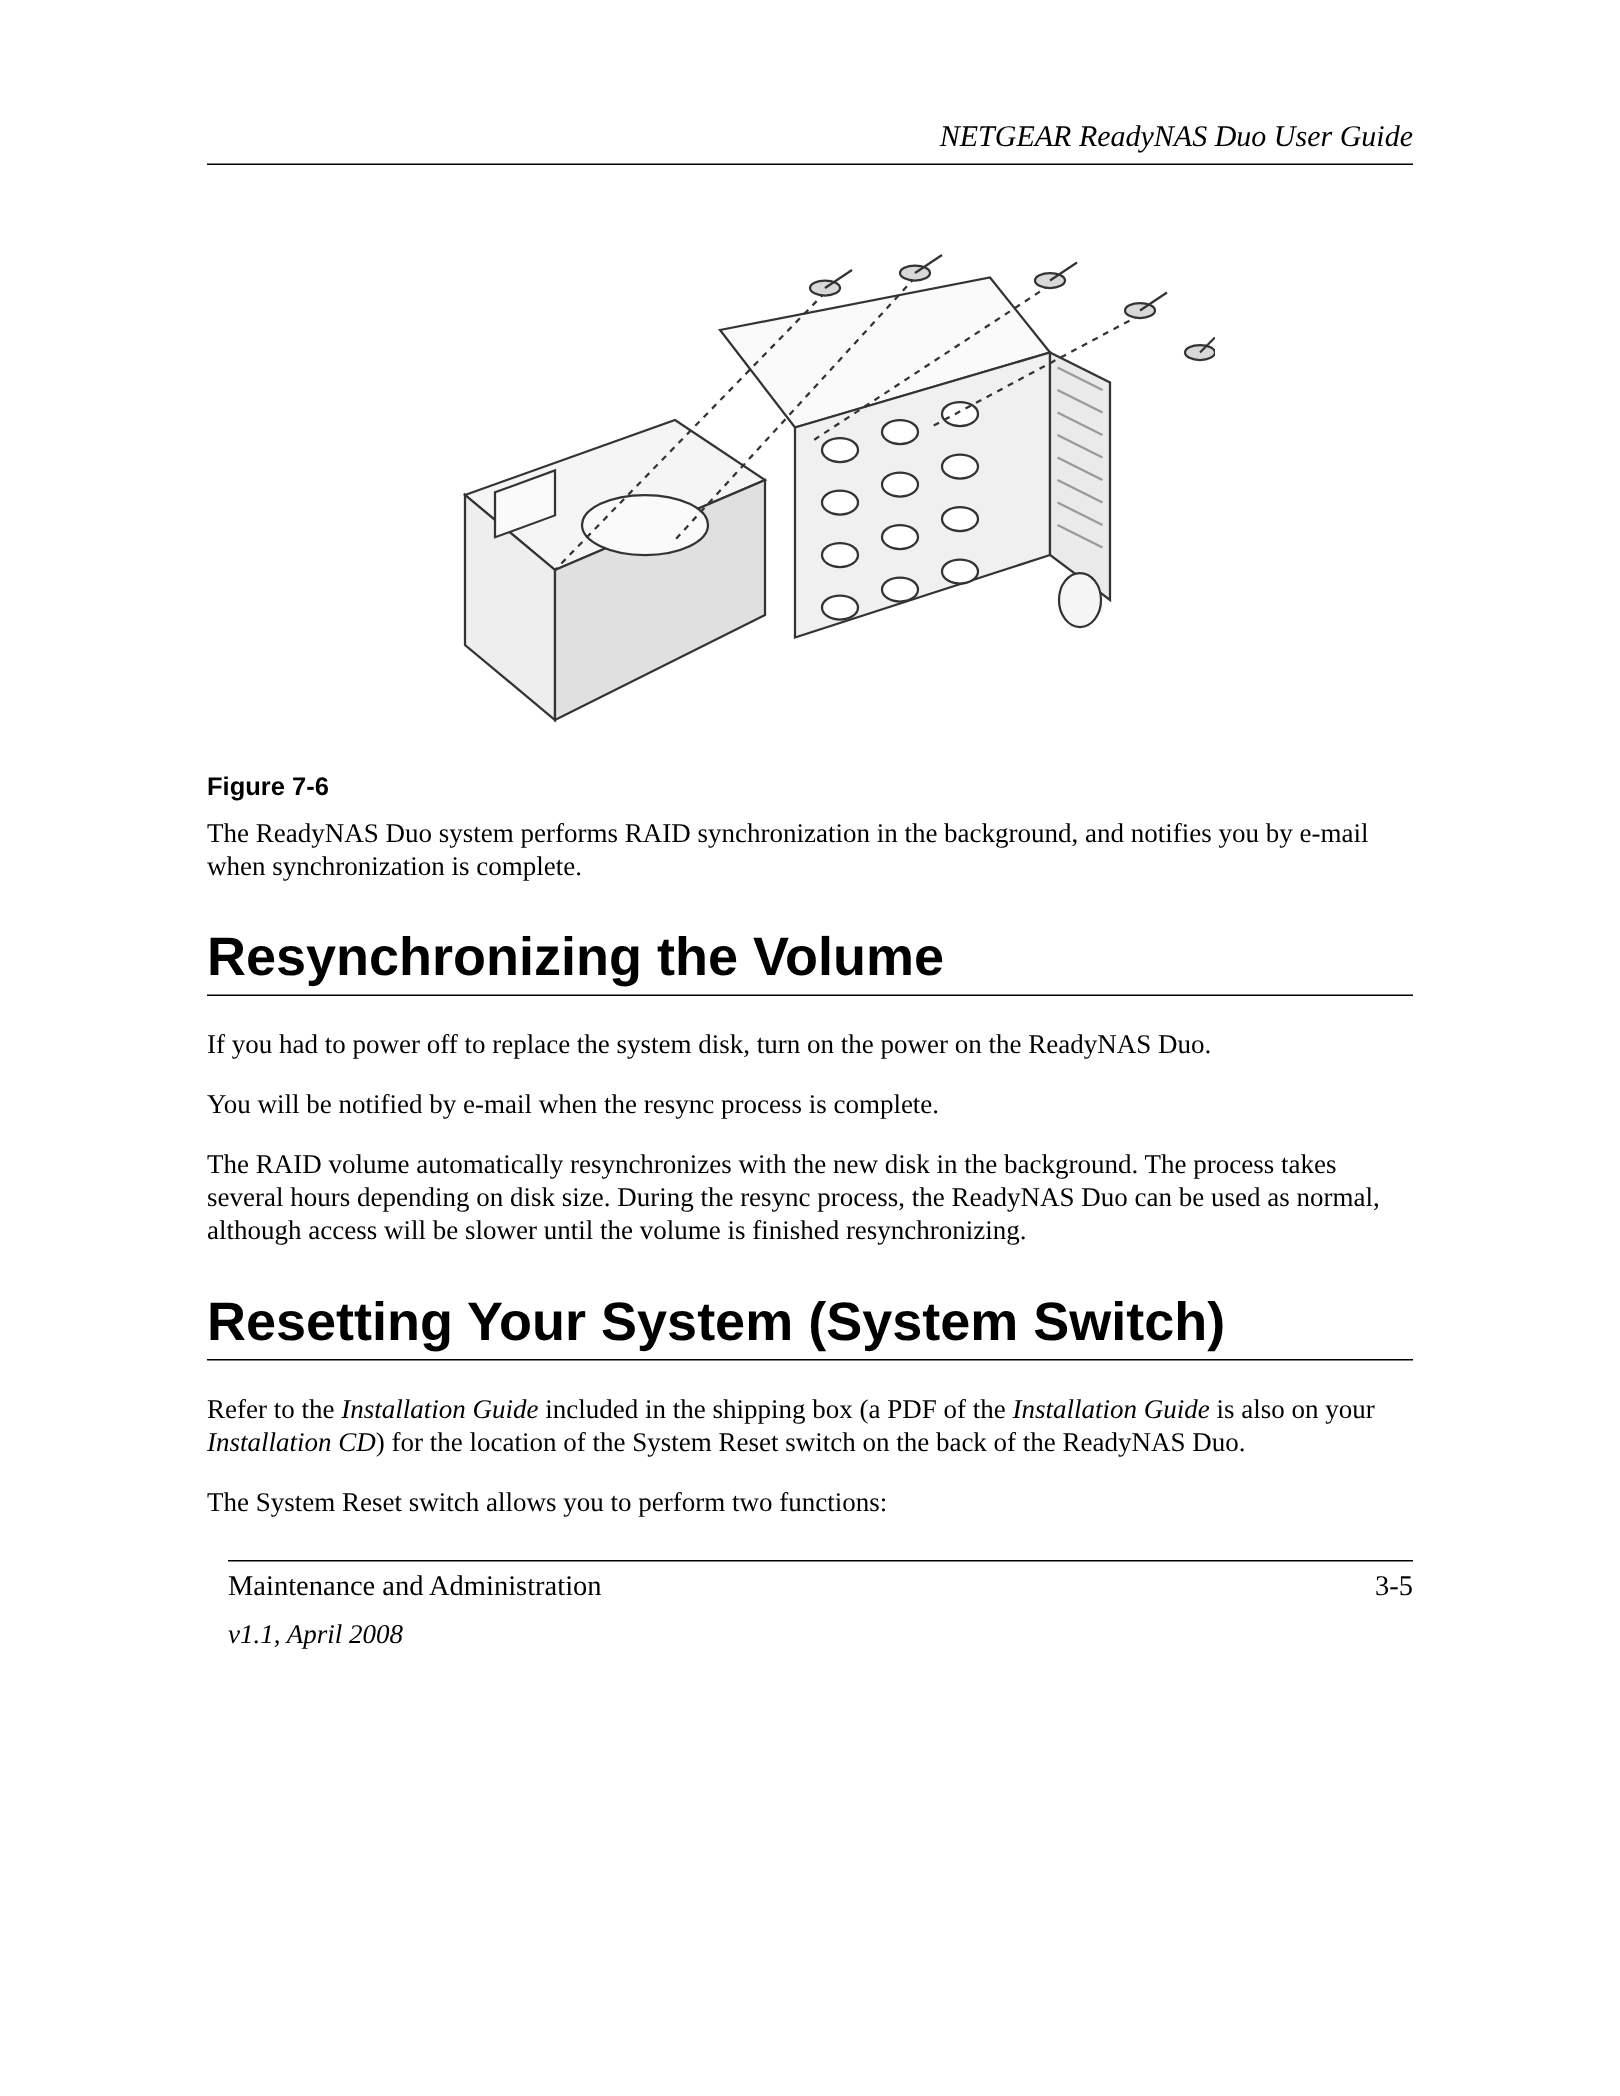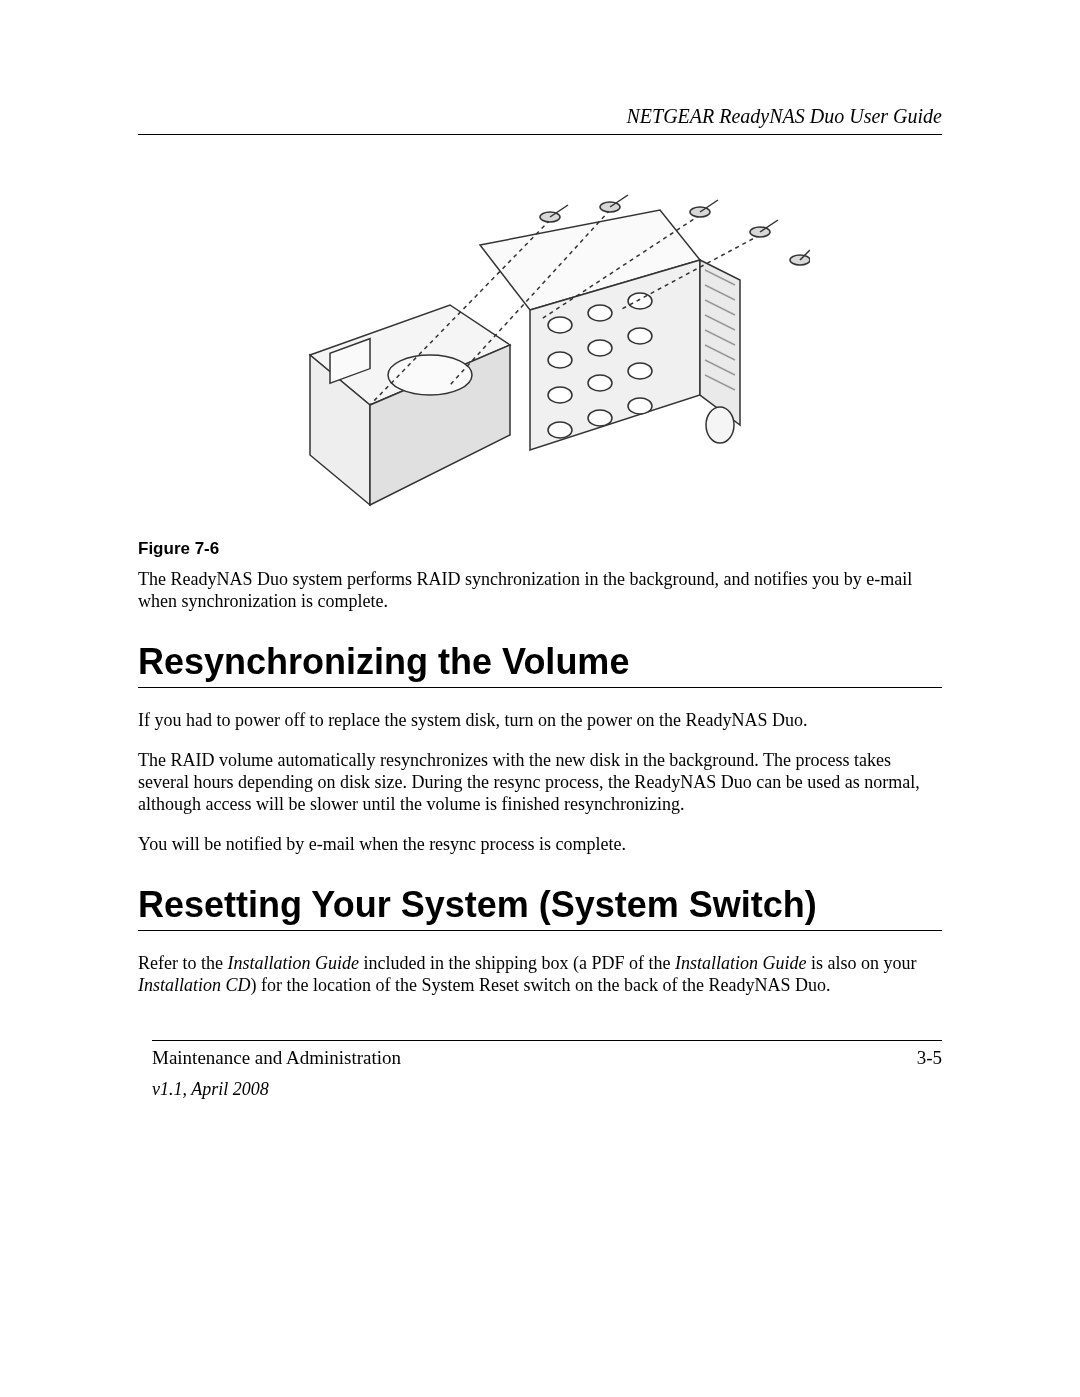--- a/index.html
+++ b/index.html
@@ -7,21 +7,21 @@
     padding: 0;
     background: #fff;
     font-family: "Times New Roman", Times, serif;
     color: #000;
     width: 1080px;
     height: 1397px;
     position: relative;
     box-sizing: border-box;
   }
   .page {
-    padding: 105px 138px 0 138px;
+    padding: 80px 138px 0 138px;
     box-sizing: border-box;
   }
   .header-title {
     text-align: right;
     font-style: italic;
     font-size: 20px;
     margin-bottom: 6px;
   }
   .header-rule {
     border: none;
@@ -157,30 +157,31 @@
   </div>
 
   <div class="figure-caption">Figure 7-6</div>
 
   <p class="body-text">The ReadyNAS Duo system performs RAID synchronization in the background, and notifies you by e-mail when synchronization is complete.</p>
 
   <div class="section-heading">Resynchronizing the Volume</div>
   <hr class="section-rule">
 
   <p class="body-text">If you had to power off to replace the system disk, turn on the power on the ReadyNAS Duo.</p>
+  <p class="body-text">You will be notified by e-mail when the resync process is complete.</p>
   <p class="body-text">The RAID volume automatically resynchronizes with the new disk in the background. The process takes several hours depending on disk size. During the resync process, the ReadyNAS Duo can be used as normal, although access will be slower until the volume is finished resynchronizing.</p>
-  <p class="body-text">You will be notified by e-mail when the resync process is complete.</p>
 
   <div class="section-heading">Resetting Your System (System Switch)</div>
   <hr class="section-rule">
 
   <p class="body-text">
     <span>Refer to the </span><span class="italic">Installation Guide</span><span> included in the shipping box (a PDF of the </span><span class="italic">Installation Guide</span><span> is also on your </span><span class="italic">Installation CD</span><span>) for the location of the System Reset switch on the back of the ReadyNAS Duo.</span>
   </p>
 
+  <p class="body-text">The System Reset switch allows you to perform two functions:</p>
 
 </div>
 
 <div class="footer">
   <hr class="footer-rule">
   <div class="footer-row">
     <span>Maintenance and Administration</span>
     <span>3-5</span>
   </div>
   <div class="footer-version">v1.1, April 2008</div>

